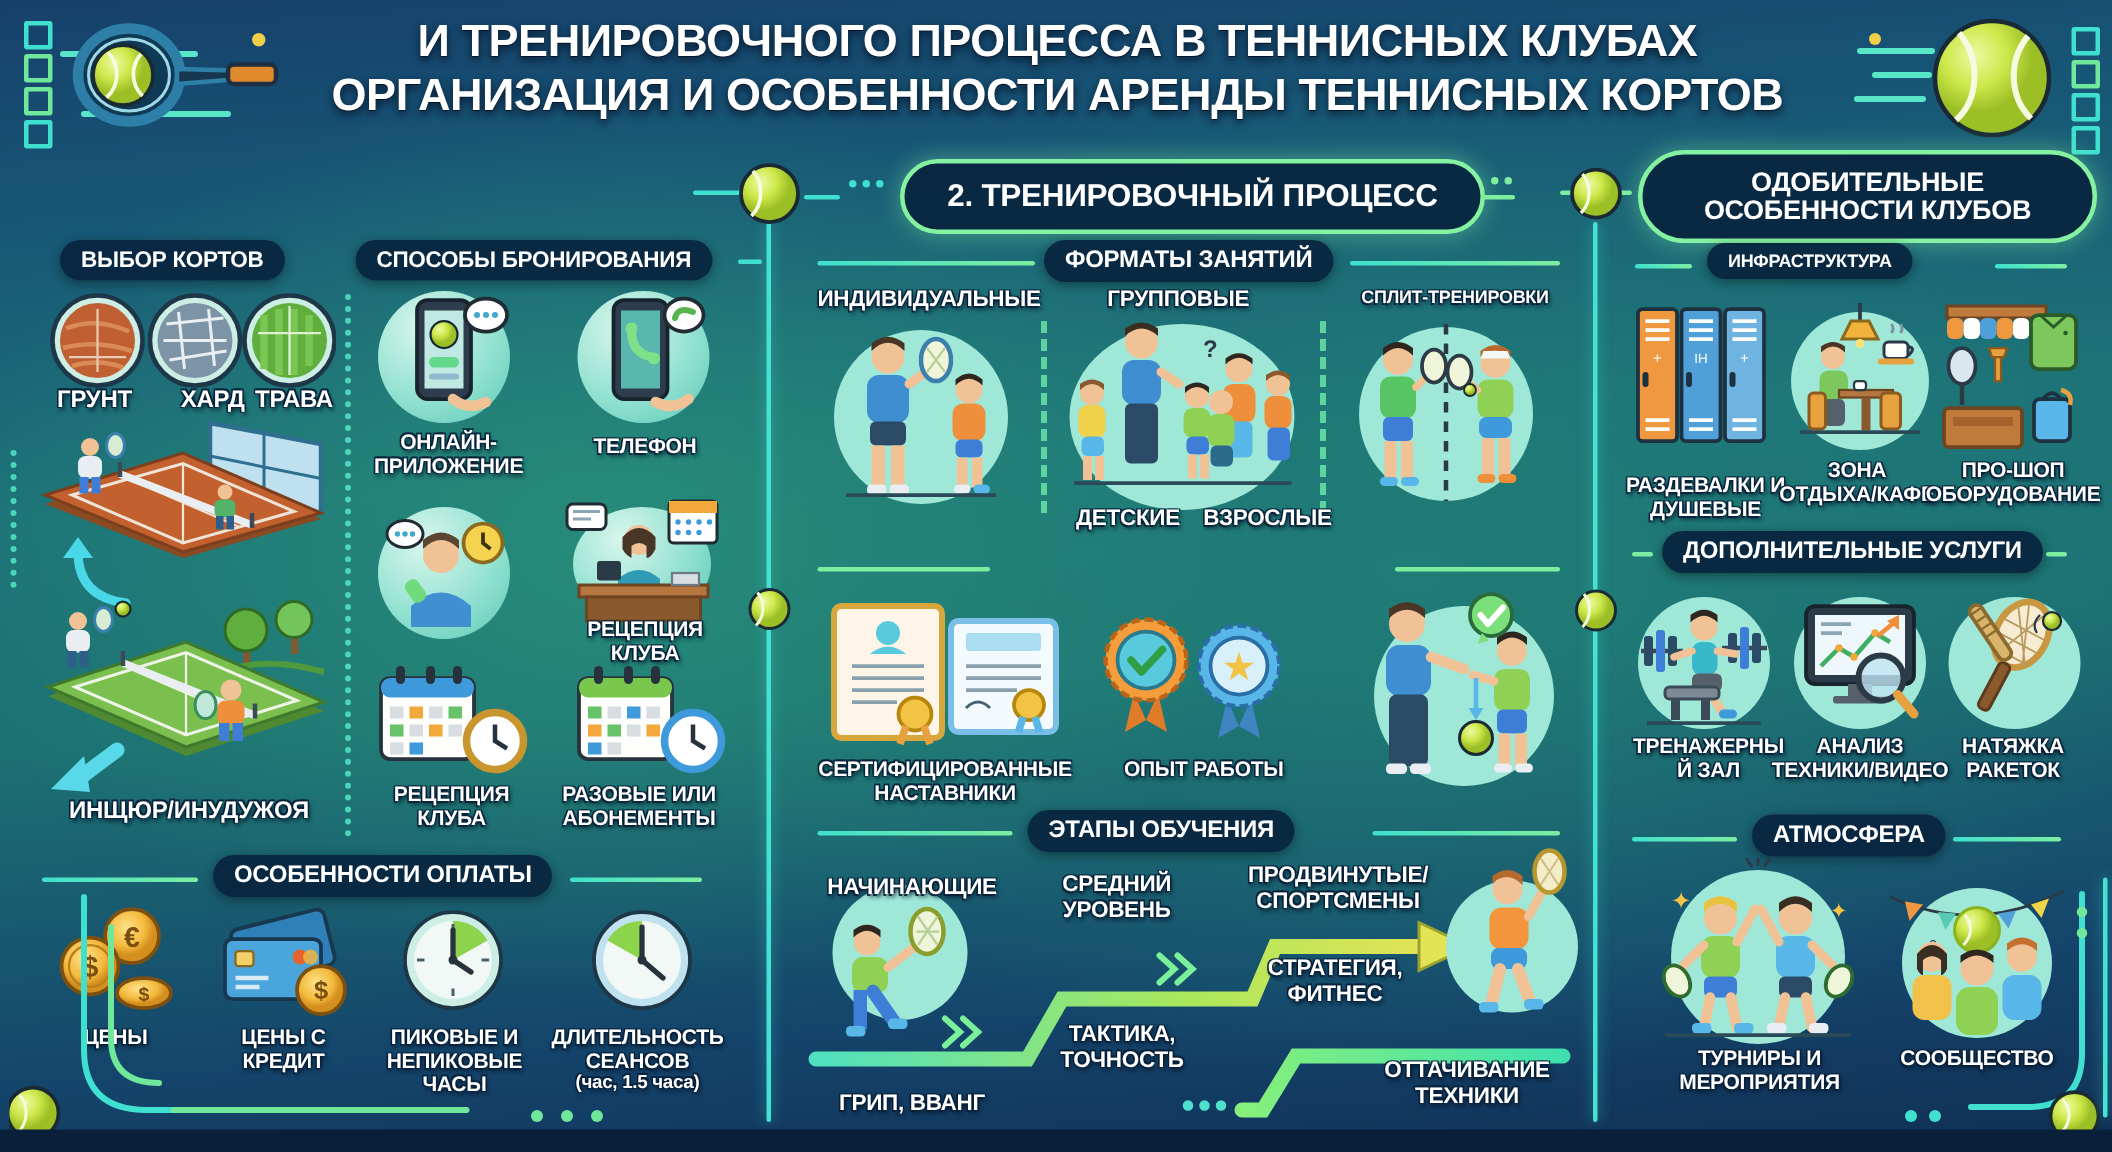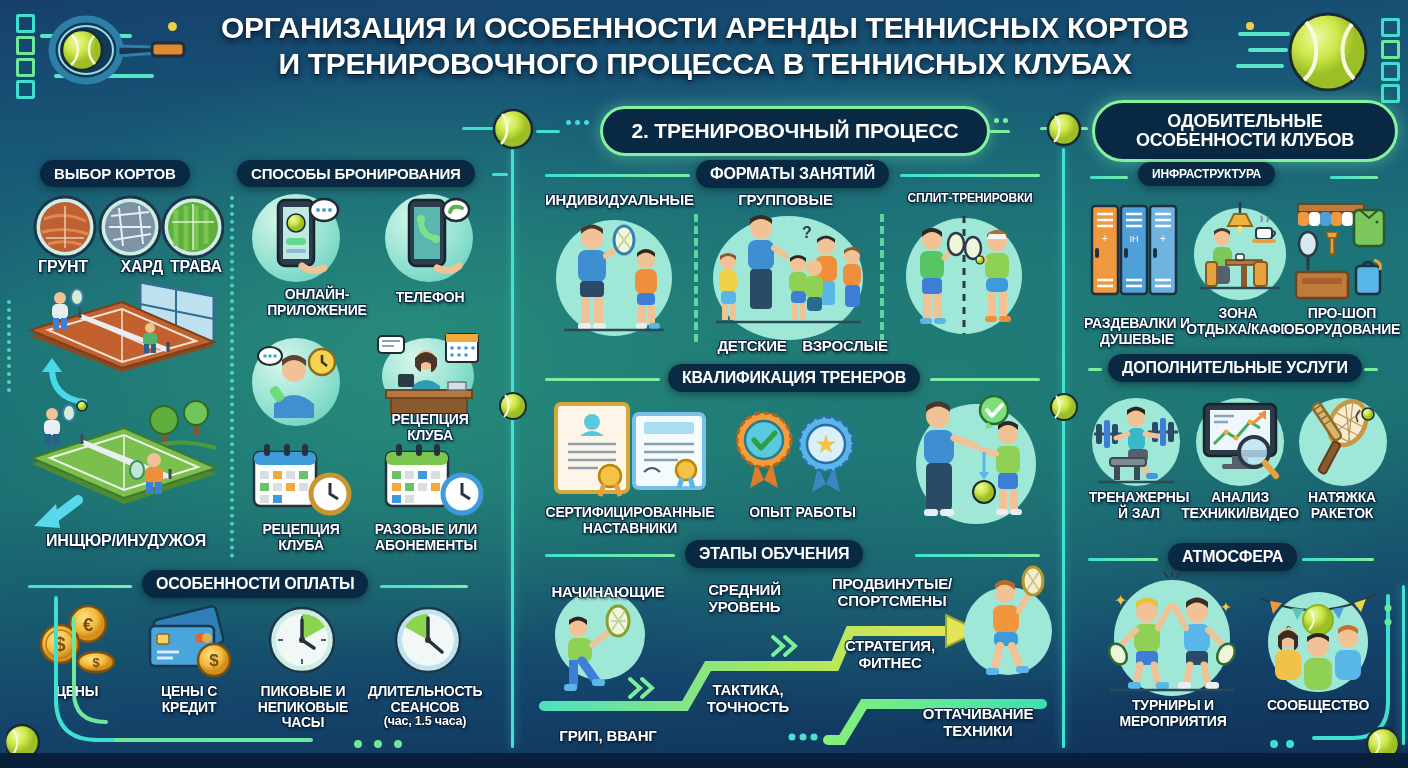--- a/index.html
+++ b/index.html
@@ -61,22 +61,22 @@
       </linearGradient>
       <radialGradient id="coinGrad" cx="40%" cy="35%">
         <stop offset="0%" stop-color="#ffe38a"></stop>
           <stop offset="70%" stop-color="#f3b93c"></stop>
           <stop offset="100%" stop-color="#d48f1e"></stop>
       </radialGradient>
     </defs>
   </svg>
 
   <div class="title">
+    <div>И ТРЕНИРОВОЧНОГО ПРОЦЕССА В ТЕННИСНЫХ КЛУБАХ</div>
     <div>ОРГАНИЗАЦИЯ И ОСОБЕННОСТИ АРЕНДЫ ТЕННИСНЫХ КОРТОВ</div>
-    <div>И ТРЕНИРОВОЧНОГО ПРОЦЕССА В ТЕННИСНЫХ КЛУБАХ</div>
   </div>
 
   <div class="sq" style="left:16px;top:14px;"></div>
   <div class="sq g" style="left:16px;top:36px;"></div>
   <div class="sq g" style="left:16px;top:58px;"></div>
   <div class="sq" style="left:16px;top:80px;"></div>
 
   <div class="sq" style="left:1381px;top:18px;"></div>
   <div class="sq g" style="left:1381px;top:40px;"></div>
   <div class="sq" style="left:1381px;top:62px;"></div>
@@ -240,21 +240,21 @@
     <rect x="31" y="17" width="26" height="52" fill="#bfe9e2"></rect>
     <circle cx="44" cy="33" r="9" fill="url(#ballGrad)" stroke="#1a2a34" stroke-width="1.5"></circle>
     <rect x="34" y="48" width="20" height="7" rx="3.5" fill="#62d98a"></rect>
     <rect x="34" y="59" width="20" height="4" rx="2" fill="#8fb9cf"></rect>
     <ellipse cx="72" cy="20" rx="14" ry="11" fill="#fff" stroke="#202b33" stroke-width="2.5"></ellipse>
     <circle cx="66" cy="20" r="2" fill="#3fa9c9"></circle>
       <circle cx="72" cy="20" r="2" fill="#3fa9c9"></circle>
       <circle cx="78" cy="20" r="2" fill="#3fa9c9"></circle>
     <path d="M50,76 q10,8 22,2" stroke="#f0c296" stroke-width="7" fill="none" stroke-linecap="round"></path>
   </svg>
-  <div class="lbl" style="left:245px;top:287px;width:108px;margin-left:18px;">ОНЛАЙН-ПРИЛОЖЕНИЕ</div>
+  <div class="lbl" style="left:245px;top:287px;width:108px;">ОНЛАЙН-ПРИЛОЖЕНИЕ</div>
 
   <div class="icirc" style="left:385px;top:194px;width:88px;height:88px;"></div>
   <svg class="abs" style="left:385px;top:190px;" width="88" height="92" viewBox="0 0 88 92">
     <rect x="24" y="10" width="36" height="66" rx="7" fill="#2e3d4d" stroke="#17242e" stroke-width="2.5"></rect>
     <rect x="29" y="17" width="26" height="52" fill="#59b7ad"></rect>
     <path d="M36,30 q0,16 14,18" fill="none" stroke="#7fe08a" stroke-width="6" stroke-linecap="round"></path>
     <circle cx="36" cy="29" r="4" fill="#7fe08a"></circle>
       <circle cx="51" cy="49" r="4" fill="#7fe08a"></circle>
     <ellipse cx="71" cy="20" rx="13" ry="11" fill="#fff" stroke="#202b33" stroke-width="2.5"></ellipse>
     <path d="M65,22 q2,-8 12,-4" fill="none" stroke="#58b54e" stroke-width="4" stroke-linecap="round"></path>
@@ -521,21 +521,20 @@
         <rect x="99" y="84" width="8" height="26" fill="#f0c296"></rect>
         <rect x="85" y="108" width="12" height="6" rx="3" fill="#ef8f3c"></rect>
         <rect x="99" y="108" width="12" height="6" rx="3" fill="#ef8f3c"></rect>
         <path d="M85,52 l-7,-6" stroke="#f0c296" stroke-width="5" stroke-linecap="round"></path>
         <ellipse cx="73" cy="40" rx="8" ry="11" fill="#eef5d8" stroke="#2e3b46" stroke-width="2.5"></ellipse>
         <circle cx="80" cy="52" r="4" fill="url(#ballGrad)" stroke="#1a2a34" stroke-width="1.2"></circle>
       </g>
   </svg>
 
   <div class="hline gr" style="left:545px;top:378px;width:115px;"></div>
-  <div class="pill-sub" style="left:668px;top:364px;font-size:16px;">КВАЛИФИКАЦИЯ ТРЕНЕРОВ</div>
   <div class="hline gr" style="left:930px;top:378px;width:110px;"></div>
 
   <svg class="abs" style="left:552px;top:400px;" width="156" height="100" viewBox="0 0 156 100">
     <rect x="4" y="4" width="72" height="88" rx="5" fill="#fdf6e8" stroke="#d8a73c" stroke-width="4"></rect>
     <circle cx="40" cy="22" r="8" fill="#59c9dd"></circle>
       <path d="M28,36 q12,-10 24,0" fill="#59c9dd"></path>
     <path d="M16,44 h48 M16,52 h48 M16,60 h48 M16,68 h30" stroke="#8aa0ad" stroke-width="2.5"></path>
     <circle cx="58" cy="76" r="11" fill="#f2c344" stroke="#b8860b" stroke-width="2.5"></circle>
     <path d="M52,84 l-4,12 M64,84 l4,12" stroke="#e8a13f" stroke-width="5"></path>
     <rect x="82" y="14" width="70" height="74" rx="5" fill="#f4fbff" stroke="#79bfe8" stroke-width="4"></rect>

